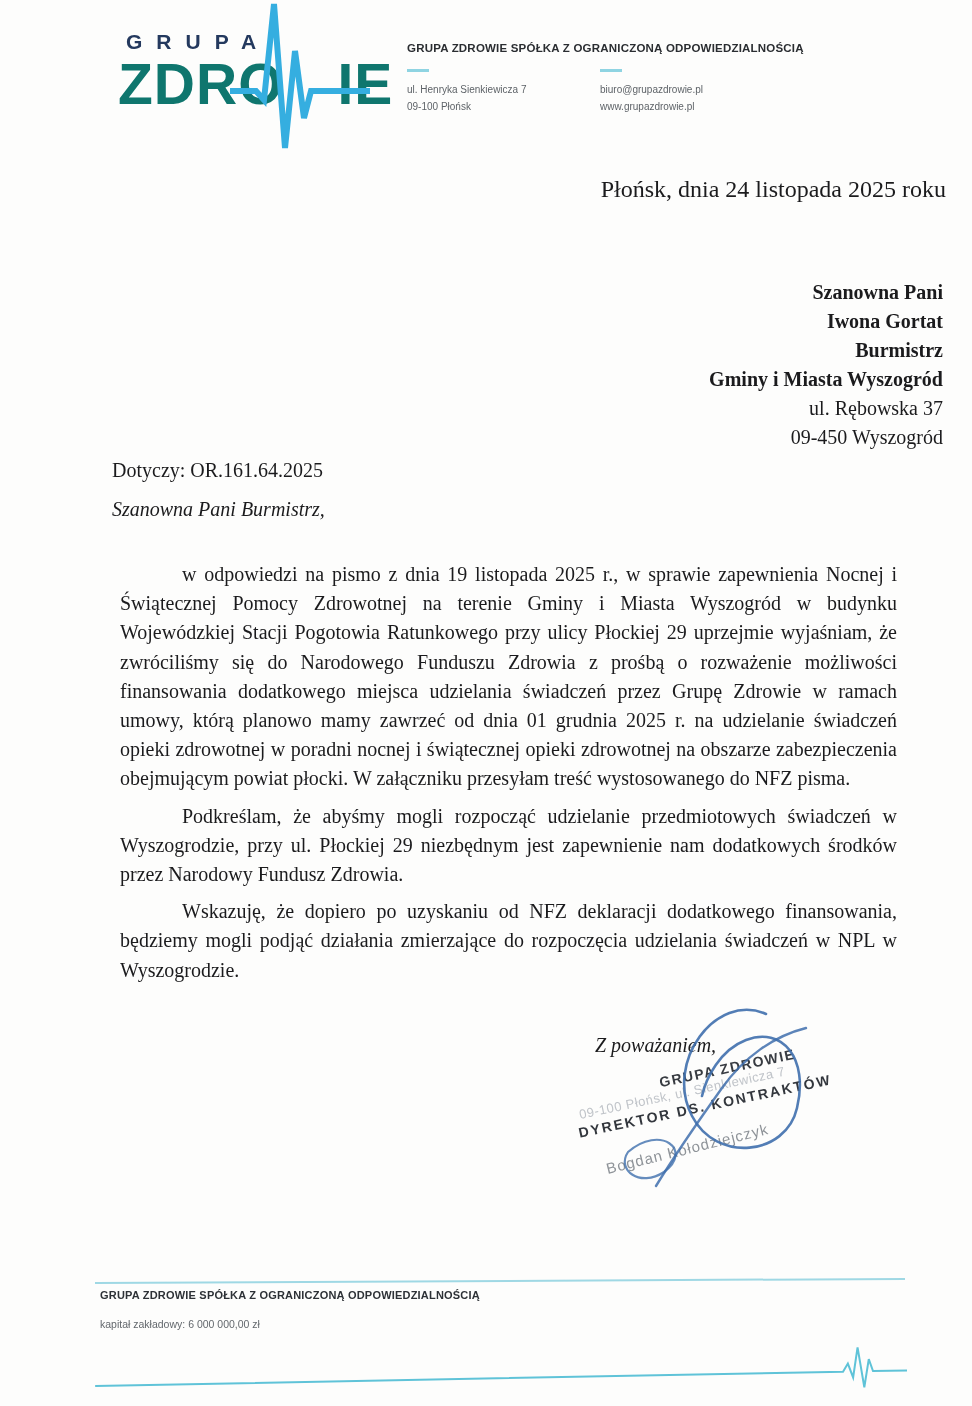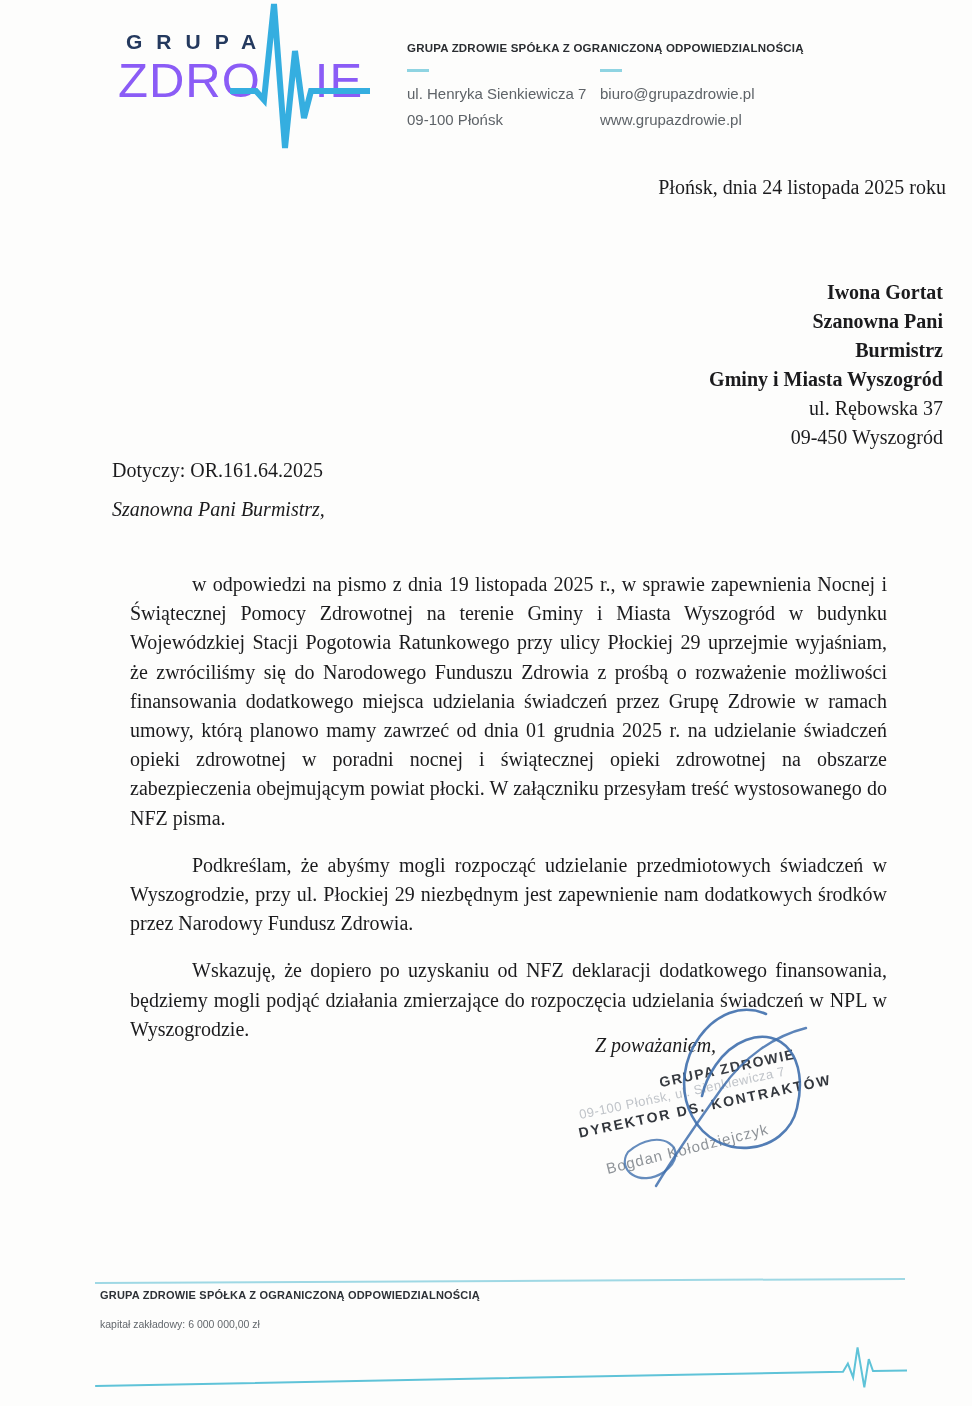--- a/index.html
+++ b/index.html
@@ -9,42 +9,42 @@
     font-family:"Liberation Serif","DejaVu Serif",serif;color:#1b1b1d;padding-left:41px;
   }
   
   .logo{position:absolute;left:118px;top:30px;width:270px;height:120px;}
   .logo-grupa{
     font-family:"Liberation Sans",sans-serif;font-weight:700;
     font-size:21px;letter-spacing:14px;color:#24395e;margin-left:8px;
   }
   .logo-zdrowie{
     position:relative;margin-top:2px;line-height:1;
-    font-family:"Liberation Sans",sans-serif;font-weight:400;
-    font-size:49px;letter-spacing:1px;color:#8b5cf6;white-space:nowrap;
+    font-family:"Liberation Sans",sans-serif;font-weight:700;
+    font-size:57px;letter-spacing:1px;color:#0f766e;white-space:nowrap;
   }
   .logo-zdrowie .spacer{display:inline-block;width:54px;}
   .logo-ekg{position:absolute;left:0;top:-34px;width:270px;height:160px;overflow:visible;pointer-events:none;}
   
   .company{position:absolute;left:407px;top:42px;width:520px;font-family:"Liberation Sans",sans-serif;}
   .company-name{font-size:11.5px;font-weight:700;color:#2a2d31;letter-spacing:.2px;}
   .company-cols{display:flex;margin-top:15px;}
   .company-col{line-height:1.7;}
   .company-col.c1{width:193px;}
   .company-col.c2{width:190px;}
   .company-col .dash{width:22px;height:3px;background:#8fd4e2;margin-bottom:9px;}
-  .company-col .cline{font-size:15px;color:#5e6368;}
+  .company-col .cline{font-size:10px;color:#5e6368;}
   
-  .date{position:absolute;top:176px;right:67px;font-size:20px;margin-left:36px;}
+  .date{position:absolute;top:176px;right:67px;font-size:24px;margin-left:36px;}
   .recipient{position:absolute;top:278px;right:70px;text-align:right;font-size:20px;line-height:29px;}
   .recipient .b{font-weight:700;}
   .reference{position:absolute;left:112px;top:459px;font-size:20px;}
   .salutation{position:absolute;left:112px;top:498px;font-size:20px;font-style:italic;}
   .bodytext{position:absolute;left:112px;top:552px;width:793px;font-size:20px;line-height:29.2px;text-align:justify;}
-  .bodytext p{margin:18px;text-indent:62px;}
+  .bodytext p{margin:8px;text-indent:62px;}
   .closing{position:absolute;left:595px;top:1034px;font-size:20px;font-style:italic;}
   
   .stamp{position:absolute;left:570px;top:1052px;width:340px;height:160px;font-family:"Liberation Sans",sans-serif;}
   .stamp-faint{position:absolute;left:6px;top:24px;width:300px;transform:rotate(-12deg);
     font-size:13px;color:#c0c4c9;letter-spacing:.5px;}
   .stamp-company{position:absolute;left:88px;top:8px;transform:rotate(-12deg);
     font-size:14px;font-weight:800;color:#383c42;letter-spacing:1.5px;white-space:nowrap;}
   .stamp-title{position:absolute;left:6px;top:46px;transform:rotate(-12deg);
     font-size:14px;font-weight:800;color:#33373d;letter-spacing:2px;white-space:nowrap;}
   .stamp-name{position:absolute;left:34px;top:88px;transform:rotate(-14deg);
@@ -83,22 +83,22 @@
         <div class="dash"></div>
         <div class="cline">biuro@grupazdrowie.pl</div>
         <div class="cline">www.grupazdrowie.pl</div>
       </div>
     </div>
   </div>
 
   <div class="date">Płońsk, dnia 24 listopada 2025 roku</div>
 
   <div class="recipient">
+    <div class="b">Szanowna Pani</div>
     <div class="b">Iwona Gortat</div>
-    <div class="b">Szanowna Pani</div>
     <div class="b">Burmistrz</div>
     <div class="b">Gminy i Miasta Wyszogród</div>
     <div>ul. Rębowska 37</div>
     <div>09-450 Wyszogród</div>
   </div>
 
   <div class="reference">Dotyczy: OR.161.64.2025</div>
 
   <div class="salutation">Szanowna Pani Burmistrz,</div>
 

